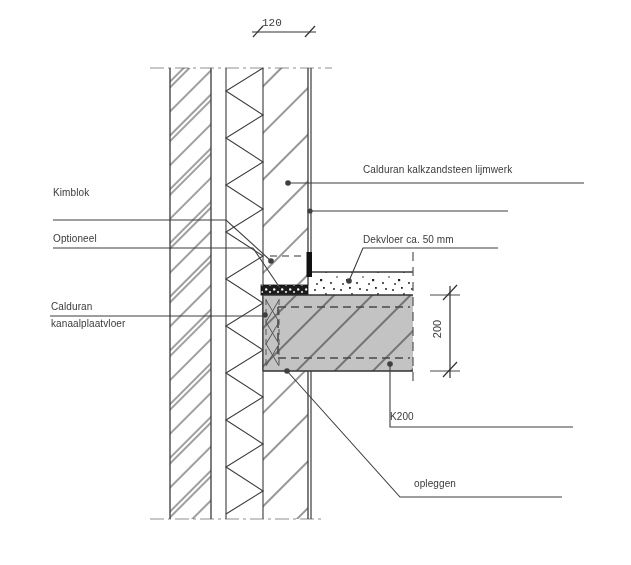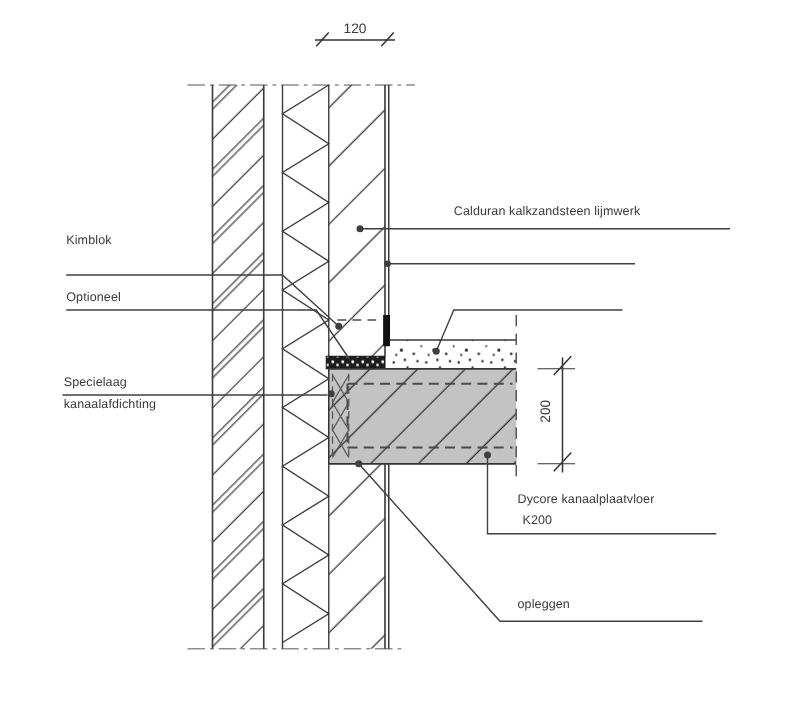--- a/index.html
+++ b/index.html
@@ -12,21 +12,21 @@
     position:absolute;font-size:10px;line-height:14px;color:var(--line,#2e2e2e);
     white-space:nowrap;letter-spacing:.1px;
   }
   .dim{
     position:absolute;font-size:11px;color:var(--line,#2e2e2e);white-space:nowrap;
   }
   .dim-v{
     width:40px;height:14px;text-align:center;
     transform:rotate(-90deg);transform-origin:center center;
   }
-  .dim-h{width:44px;text-align:center;}
+  .dim-h{width:44px;text-align:left;font-family:Liberation Mono, monospace;}
 </style>
 </head>
 <body>
 
 <div class="canvas">
 
 <svg width="631" height="565" viewBox="0 0 631 565">
   <defs>
 
     <pattern id="pat-brick" width="38" height="38" patternUnits="userSpaceOnUse" patternTransform="rotate(45)">
@@ -172,23 +172,23 @@
     </g>
     <g>
       <path d="M287,371 L400,497 H562"></path>
           <circle cx="287" cy="371" r="2.8" fill="#3f3f3f" stroke="none"></circle>
     </g>
   </g>
 </svg>
 
 <div class="lbl" style="left:53px;top:186px">Kimblok</div>
 <div class="lbl" style="left:53px;top:232px">Optioneel</div>
-<div class="lbl" style="left:51px;top:300px">Specielaag</div>
-<div class="lbl" style="left:51px;top:317px">kanaalafdichting</div>
+<div class="lbl" style="left:51px;top:300px">Calduran</div>
+<div class="lbl" style="left:51px;top:317px">kanaalplaatvloer</div>
 <div class="lbl" style="left:363px;top:163px">Calduran kalkzandsteen lijmwerk</div>
-<div class="lbl" style="left:414px;top:393px">Dycore kanaalplaatvloer</div>
-<div class="lbl" style="left:418px;top:410px">K200</div>
+<div class="lbl" style="left:363px;top:233px">Dekvloer ca. 50 mm</div>
+<div class="lbl" style="left:390px;top:410px">K200</div>
 <div class="lbl" style="left:414px;top:477px">opleggen</div>
 
 <div class="dim dim-h" style="left:262px;top:17px">120</div>
 <div class="dim dim-v" style="left:418px;top:322px">200</div>
 
 </div>
 
 </body></html>

